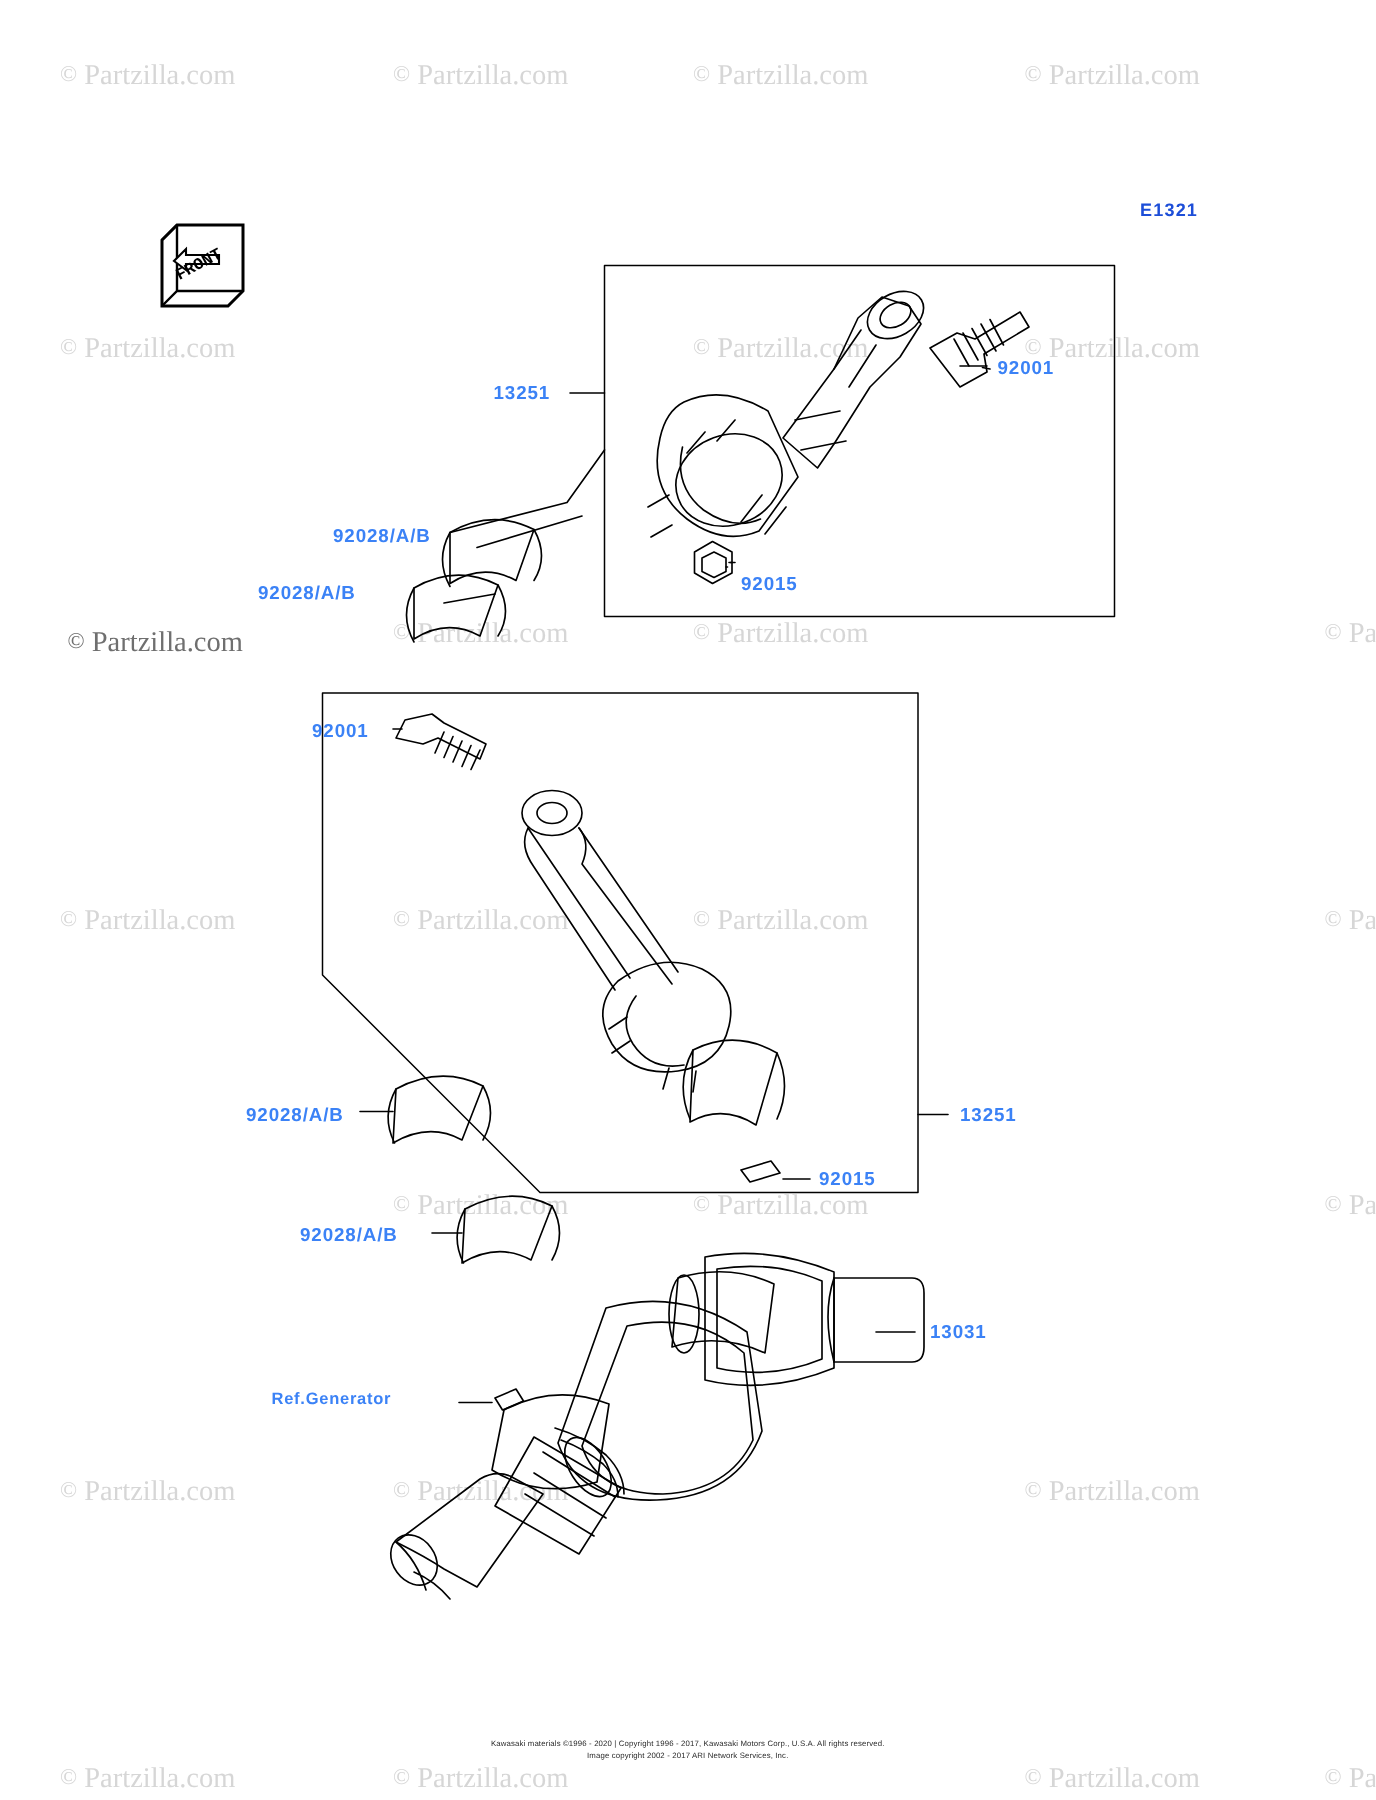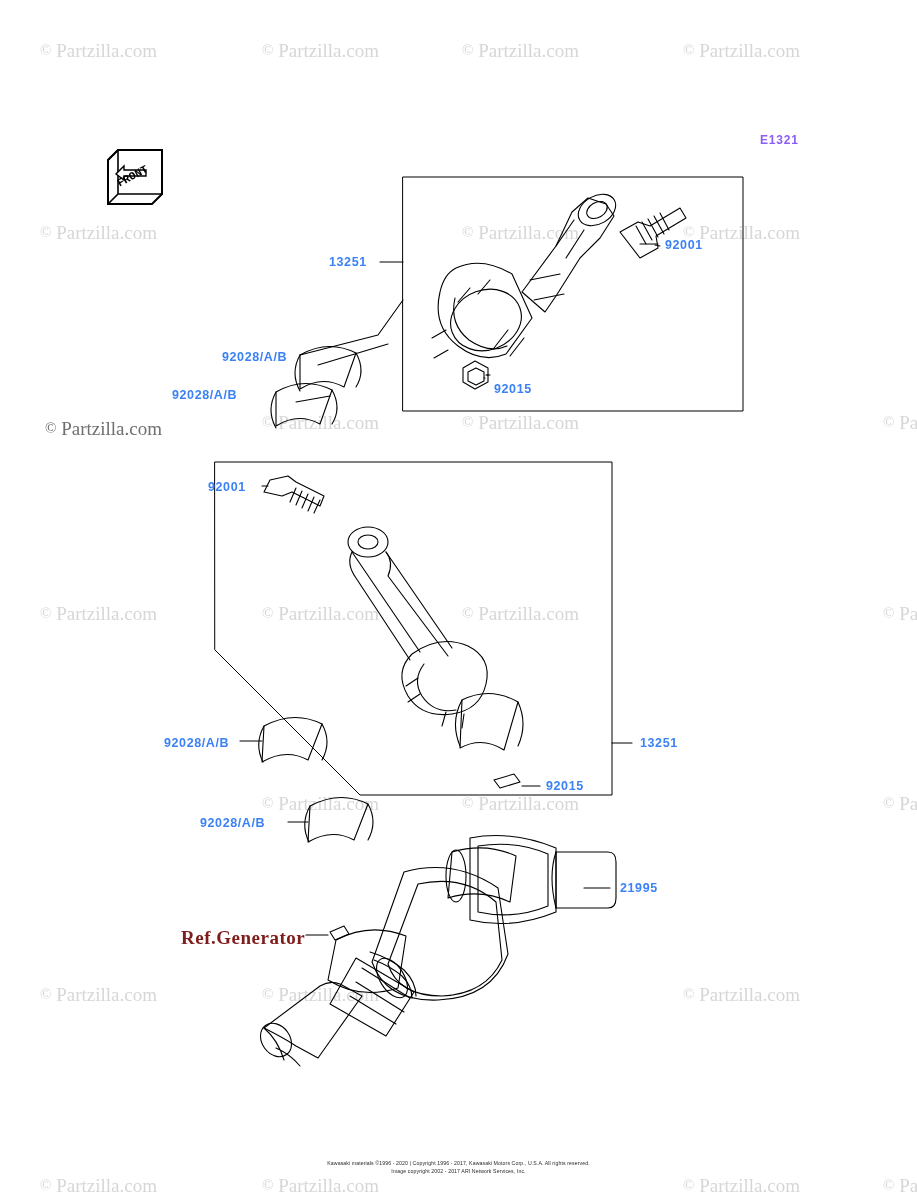--- a/index.html
+++ b/index.html
@@ -37,34 +37,34 @@
     position: absolute;
     font-family: "Liberation Sans", sans-serif;
     font-weight: bold;
     font-size: 12.5px;
     color: #3b82f6;
     letter-spacing: 0.6px;
     white-space: nowrap;
   }
   .ref-label {
     position: absolute;
-    font-family: Liberation Serif, serif;
+    font-family: Liberation Sans, sans-serif;
     font-weight: bold;
-    font-size: 19px;
-    color: #7f1d1d;
+    font-size: 11px;
+    color: #3b82f6;
     letter-spacing: 0.5px;
     white-space: nowrap;
   }
   .e-code {
     position: absolute;
     font-family: "Liberation Sans", sans-serif;
     font-weight: bold;
     font-size: 12px;
     letter-spacing: 0.8px;
-    color: #8b5cf6;
+    color: #1d4ed8;
   }
   .footer {
     position: absolute;
     left: 0;
     right: 0;
     bottom: 24px;
     text-align: center;
     font-size: 5.2px;
     color: #2a2a2a;
     font-family: "Liberation Sans", sans-serif;
@@ -238,21 +238,21 @@
   <div class="code-label" style="left:222px; top:350px;">92028/A/B</div>
   <div class="code-label" style="left:172px; top:388px;">92028/A/B</div>
   <div class="code-label" style="left:494px; top:382px;">92015</div>
 
   <div class="code-label" style="left:208px; top:480px;">92001</div>
   <div class="code-label" style="left:164px; top:736px;">92028/A/B</div>
   <div class="code-label" style="left:200px; top:816px;">92028/A/B</div>
   <div class="code-label" style="left:640px; top:736px;">13251</div>
   <div class="code-label" style="left:546px; top:779px;">92015</div>
 
-  <div class="code-label" style="left:620px; top:881px;">21995</div>
+  <div class="code-label" style="left:620px; top:881px;">13031</div>
   <div class="ref-label" style="left:181px; top:927px;">Ref.Generator</div>
 
   <div class="wm wm-main" id="main-wm" style="left: 45px; top: 418px;"><span class="c">©</span> Partzilla.com</div>
 
   <div class="footer">
     <div>Kawasaki materials ©1996 - 2020 | Copyright 1996 - 2017, Kawasaki Motors Corp., U.S.A. All rights reserved.</div>
     <div>Image copyright 2002 - 2017 ARI Network Services, Inc.</div>
   </div>
 
 </div>

